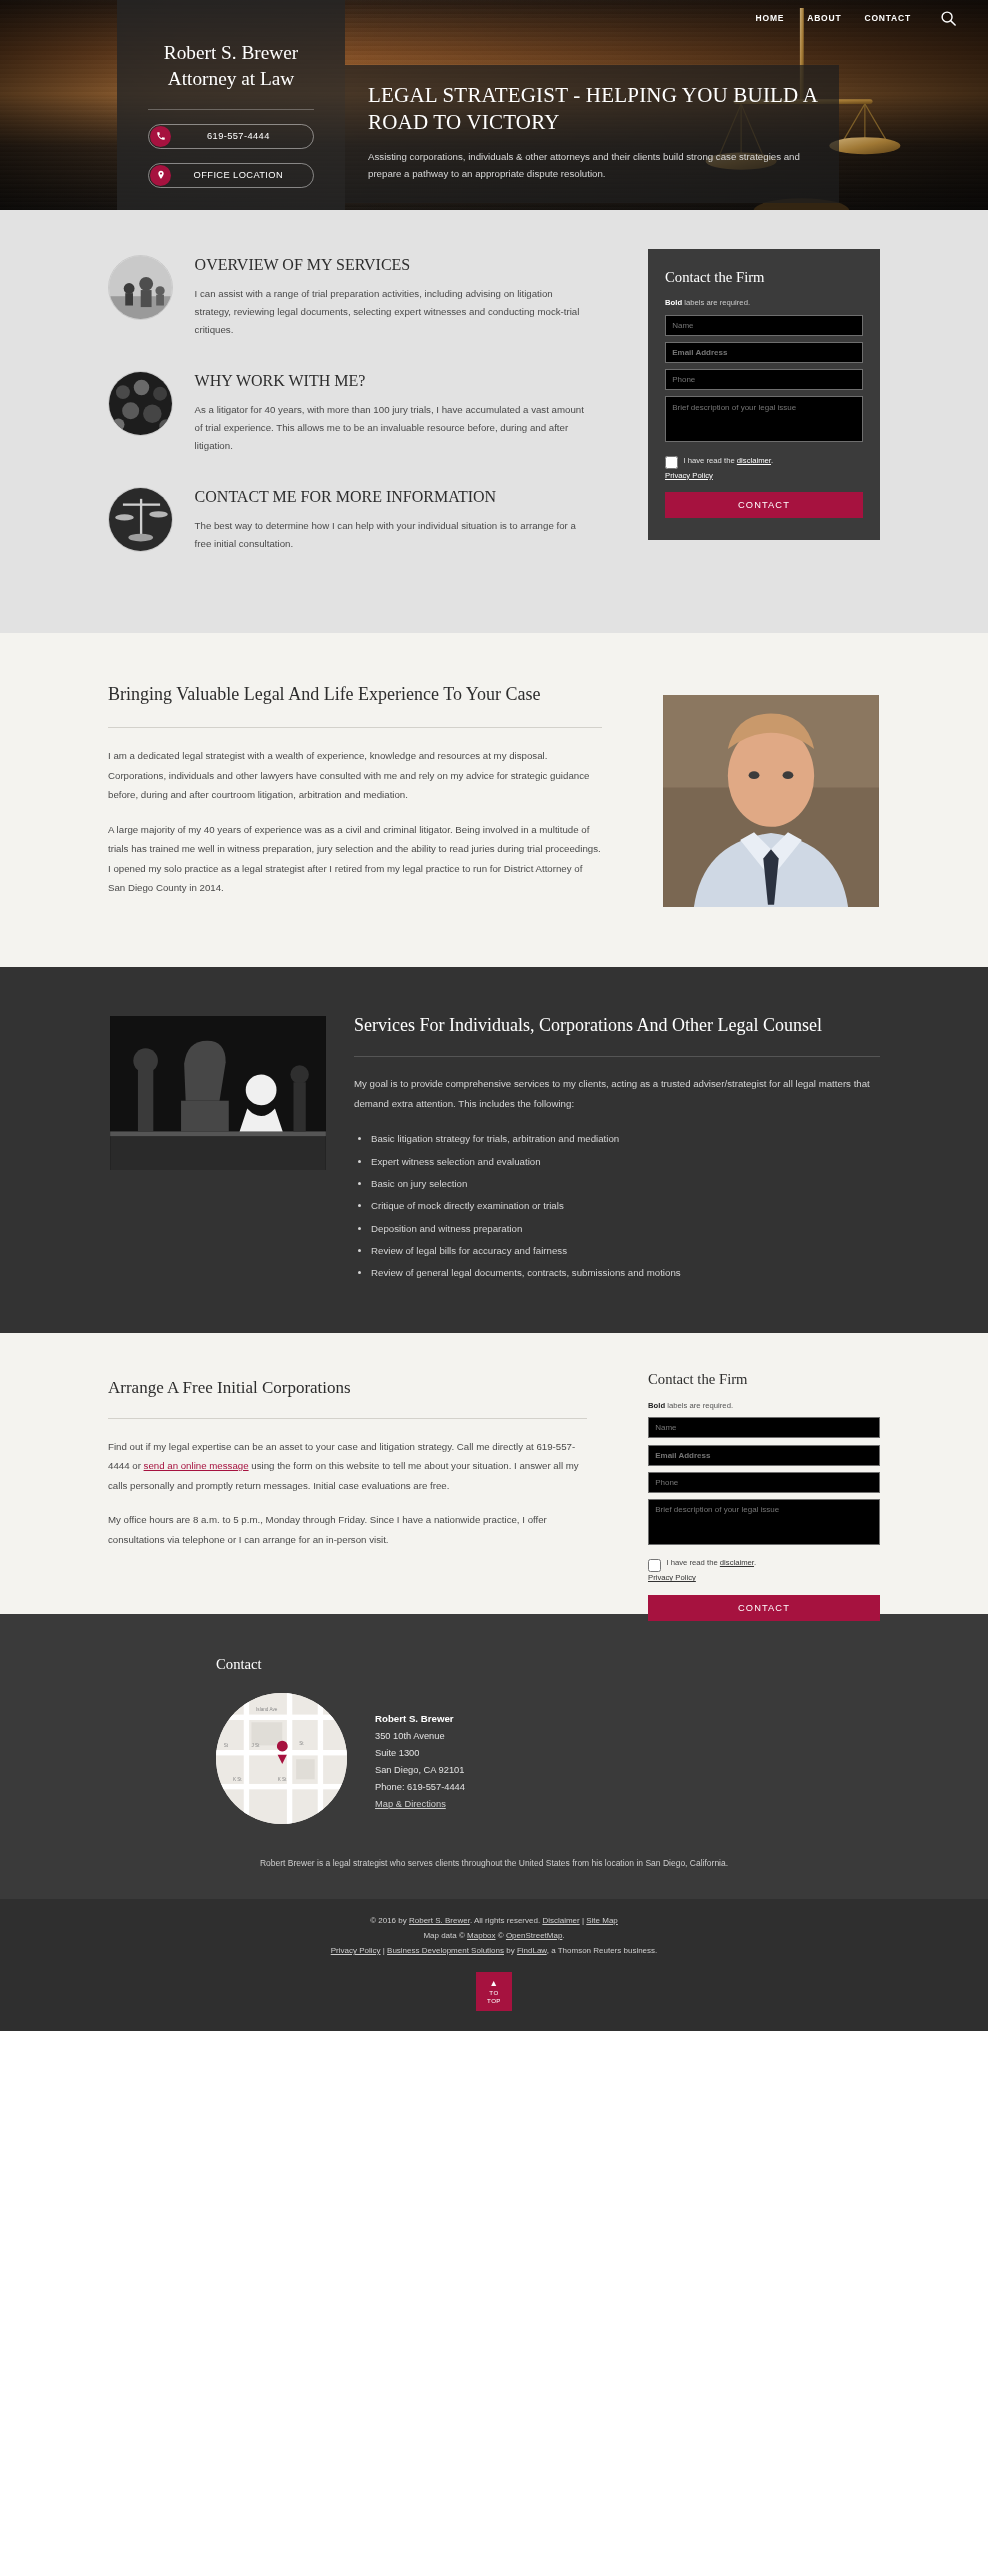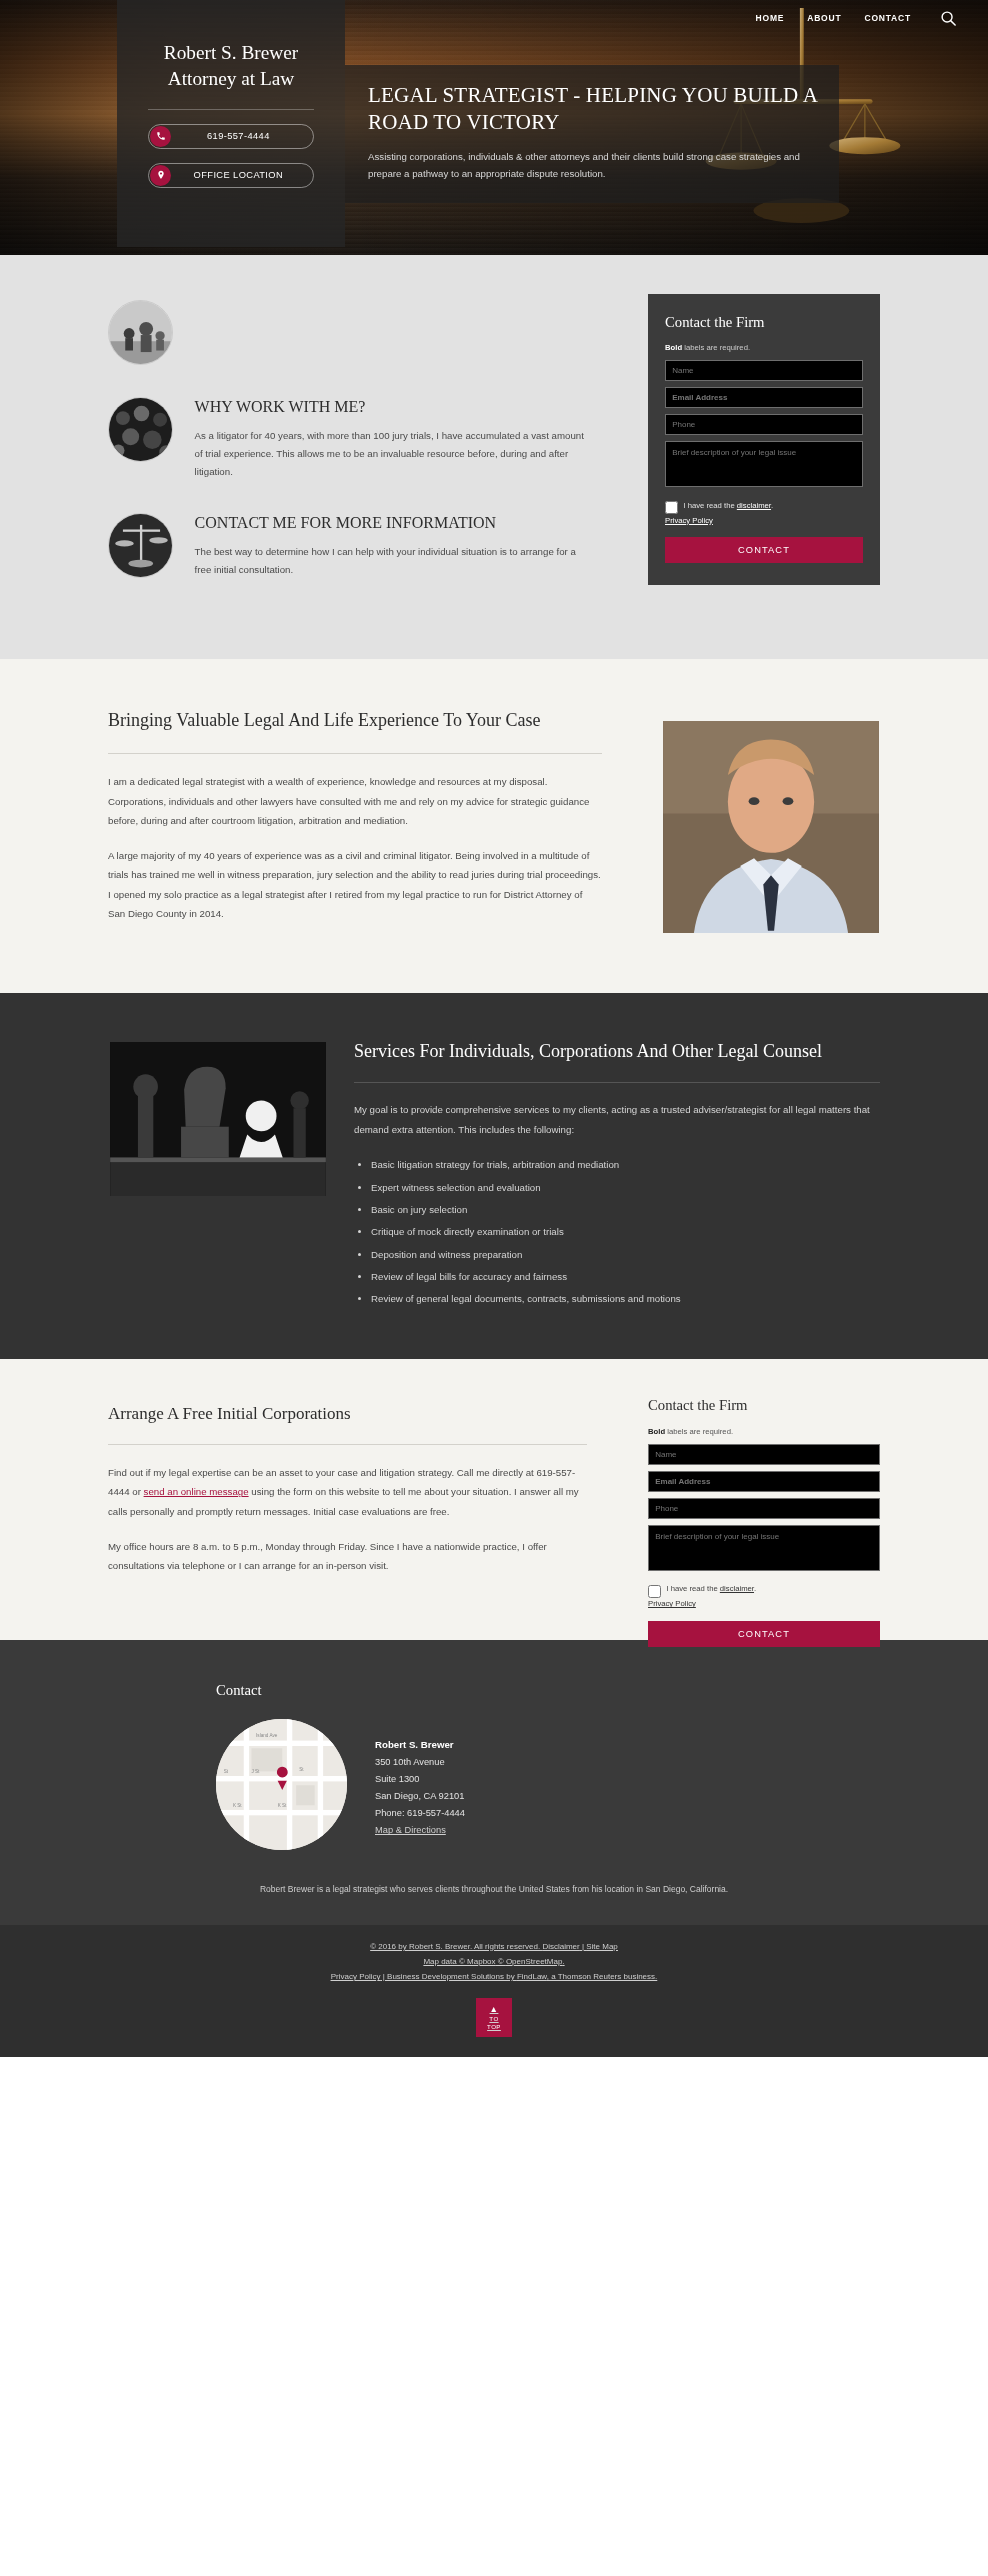--- a/index.html
+++ b/index.html
@@ -8,21 +8,21 @@
     font-family: "Liberation Sans", sans-serif;
     background: #ffffff;
     color: #333;
   }
   body { width: 988px; overflow-x: hidden; }
 
   
   .hero {
     position: relative;
     width: 988px;
-    height: 255px;
+    height: 210px;
     background: linear-gradient(180deg, #2a1c12 0%, #7d4a22 25%, #b5763a 45%, #3a2a1c 70%, #181410 100%);
     overflow: hidden;
   }
   .hero-bg-stripes {
     position: absolute; inset: 0;
     background:
       linear-gradient(90deg, rgba(0,0,0,0.55) 0%, rgba(0,0,0,0.15) 18%, rgba(0,0,0,0.0) 35%, rgba(0,0,0,0.25) 62%, rgba(0,0,0,0.65) 100%),
       repeating-linear-gradient(180deg, rgba(255,255,255,0.03) 0px, rgba(0,0,0,0.05) 4.6px);
   }
   .hero-scales {
@@ -235,21 +235,21 @@
   }
   .addr { margin-left: 28px; color: #e3e3e3; font-size: 9.3px; line-height: 1.85; padding-top: 17px; }
   .addr .nm { font-weight: bold; color: #fff; font-size: 9.7px; }
   .addr a { color: #cfcfcf; text-decoration: underline; }
   .footer-note {
     text-align: center; color: #cfcfcf; font-size: 8.5px;
     margin-top: 34px;
   }
   .legal {
     background: #2f2f2f; padding: 14px 0 20px 0; text-align: center;
-    color: #cfcfcf; font-size: 8px; line-height: 1.9; text-decoration: underline;
+    color: #cfcfcf; font-size: 8px; line-height: 1.9;
   }
   .legal a { color: #cfcfcf; text-decoration: underline; }
   .totop {
     width: 36px; height: 39px; background: #a6123f; color: #fff;
     margin: 0 auto; display: flex; flex-direction: column;
     align-items: center; justify-content: center;
     font-size: 6.2px; letter-spacing: 0.4px; line-height: 1.3; cursor: pointer;
   }
   .totop .caret { font-size: 8.5px; line-height: 1; margin-bottom: 1.5px; }
 </style>
@@ -333,20 +333,24 @@
           <svg viewBox="0 0 84 84" width="65" height="65">
             <rect width="84" height="84" fill="#c9c9c9"></rect>
             <rect y="52" width="84" height="32" fill="#9a9a9a"></rect>
             <circle cx="26" cy="42" r="7" fill="#3b3b3b"></circle>
             <rect x="21" y="48" width="10" height="16" fill="#3b3b3b"></rect>
             <circle cx="48" cy="36" r="9" fill="#4e4e4e"></circle>
             <rect x="41" y="44" width="14" height="22" fill="#4e4e4e"></rect>
             <circle cx="66" cy="45" r="6" fill="#5e5e5e"></circle>
             <rect x="61" y="50" width="10" height="14" fill="#5e5e5e"></rect>
           </svg>
+        </div>
+        <div class="svc-body">
+          <h2>OVERVIEW OF MY SERVICES</h2>
+          <p>I can assist with a range of trial preparation activities, including advising on litigation strategy, reviewing legal documents, selecting expert witnesses and conducting mock-trial critiques.</p>
         </div>
       </div>
 
       <div class="svc-item">
         <div class="svc-photo">
           <svg viewBox="0 0 84 84" width="65" height="65">
             <rect width="84" height="84" fill="#1d1d1d"></rect>
             <circle cx="18" cy="26" r="9" fill="#4a4a4a"></circle>
             <circle cx="42" cy="20" r="10" fill="#6a6a6a"></circle>
             <circle cx="66" cy="28" r="9" fill="#3d3d3d"></circle>

